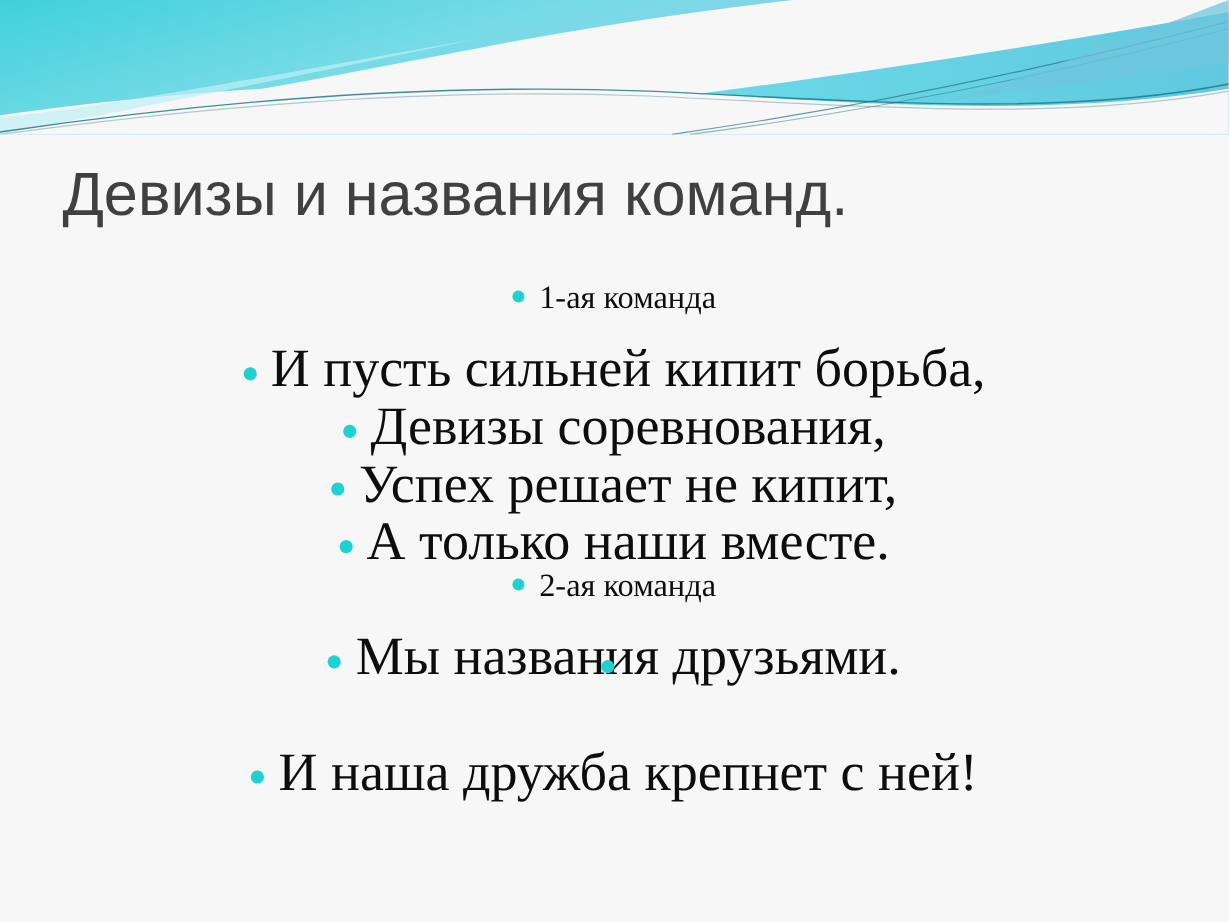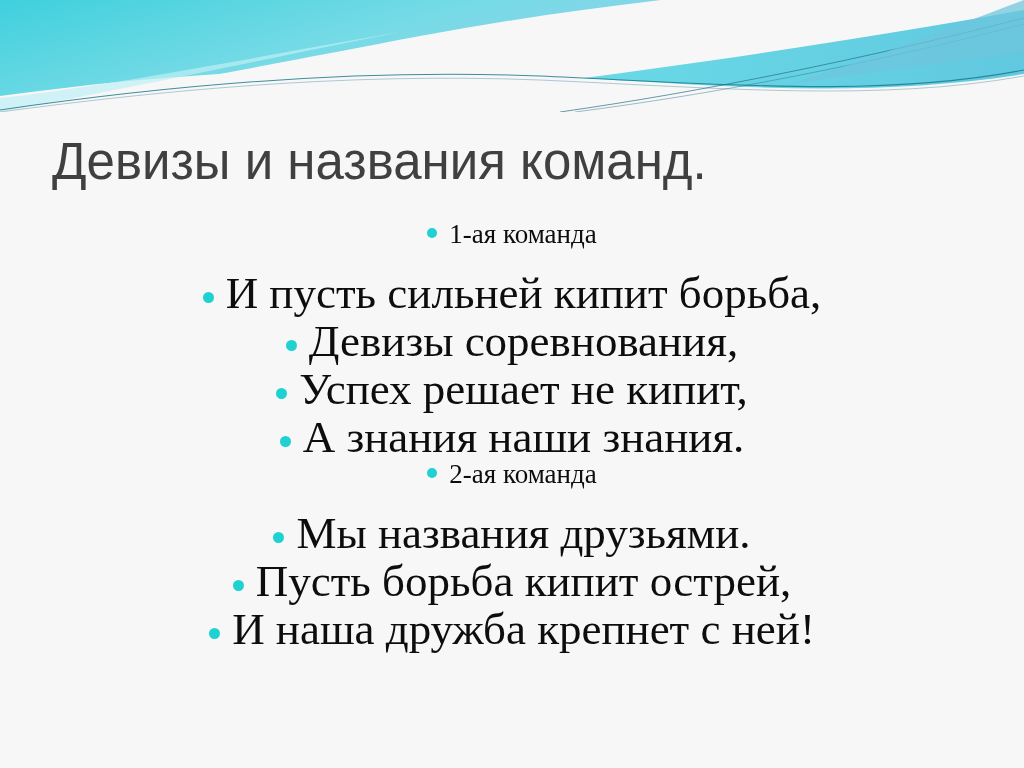--- a/index.html
+++ b/index.html
@@ -72,20 +72,21 @@
     width: 11px;
     height: 11px;
     border-radius: 50%;
     background: #1fd1d1;
     margin-right: 12px;
     position: relative;
     top: -5px;
   }
   .bullet-text {
     flex: 0 0 auto;
+    margin-top: 14px;
   }
 
   
   .sz-head .bullet-text { font-size: 27px; }
   .sz-head { height: 48px; }
   .sz-head .bullet-dot { width: 10px; height: 10px; top: -5px; }
 
   .sz-line .bullet-text { font-size: 45px; }
   .sz-line { height: 48px; }
 </style>
@@ -153,37 +154,36 @@
       <span class="bullet-text">Девизы соревнования,</span>
     </div>
 
     <div class="bullet-line sz-line">
       <span class="bullet-dot"></span>
       <span class="bullet-text">Успех решает не кипит,</span>
     </div>
 
     <div class="bullet-line sz-line">
       <span class="bullet-dot"></span>
-      <span class="bullet-text">А знания наши знания.</span>
+      <span class="bullet-text">А только наши вместе.</span>
     </div>
 
     <div class="bullet-line sz-head">
       <span class="bullet-dot"></span>
       <span class="bullet-text">2-ая команда</span>
     </div>
 
 
     <div class="bullet-line sz-line">
       <span class="bullet-dot"></span>
       <span class="bullet-text">Мы названия друзьями.</span>
     </div>
 
     <div class="bullet-line sz-line">
       <span class="bullet-dot"></span>
-      <span class="bullet-text">Пусть борьба кипит острей,</span>
     </div>
 
     <div class="bullet-line sz-line">
       <span class="bullet-dot"></span>
       <span class="bullet-text">И наша дружба крепнет с ней!</span>
     </div>
 
   </div>
 
 </div>

